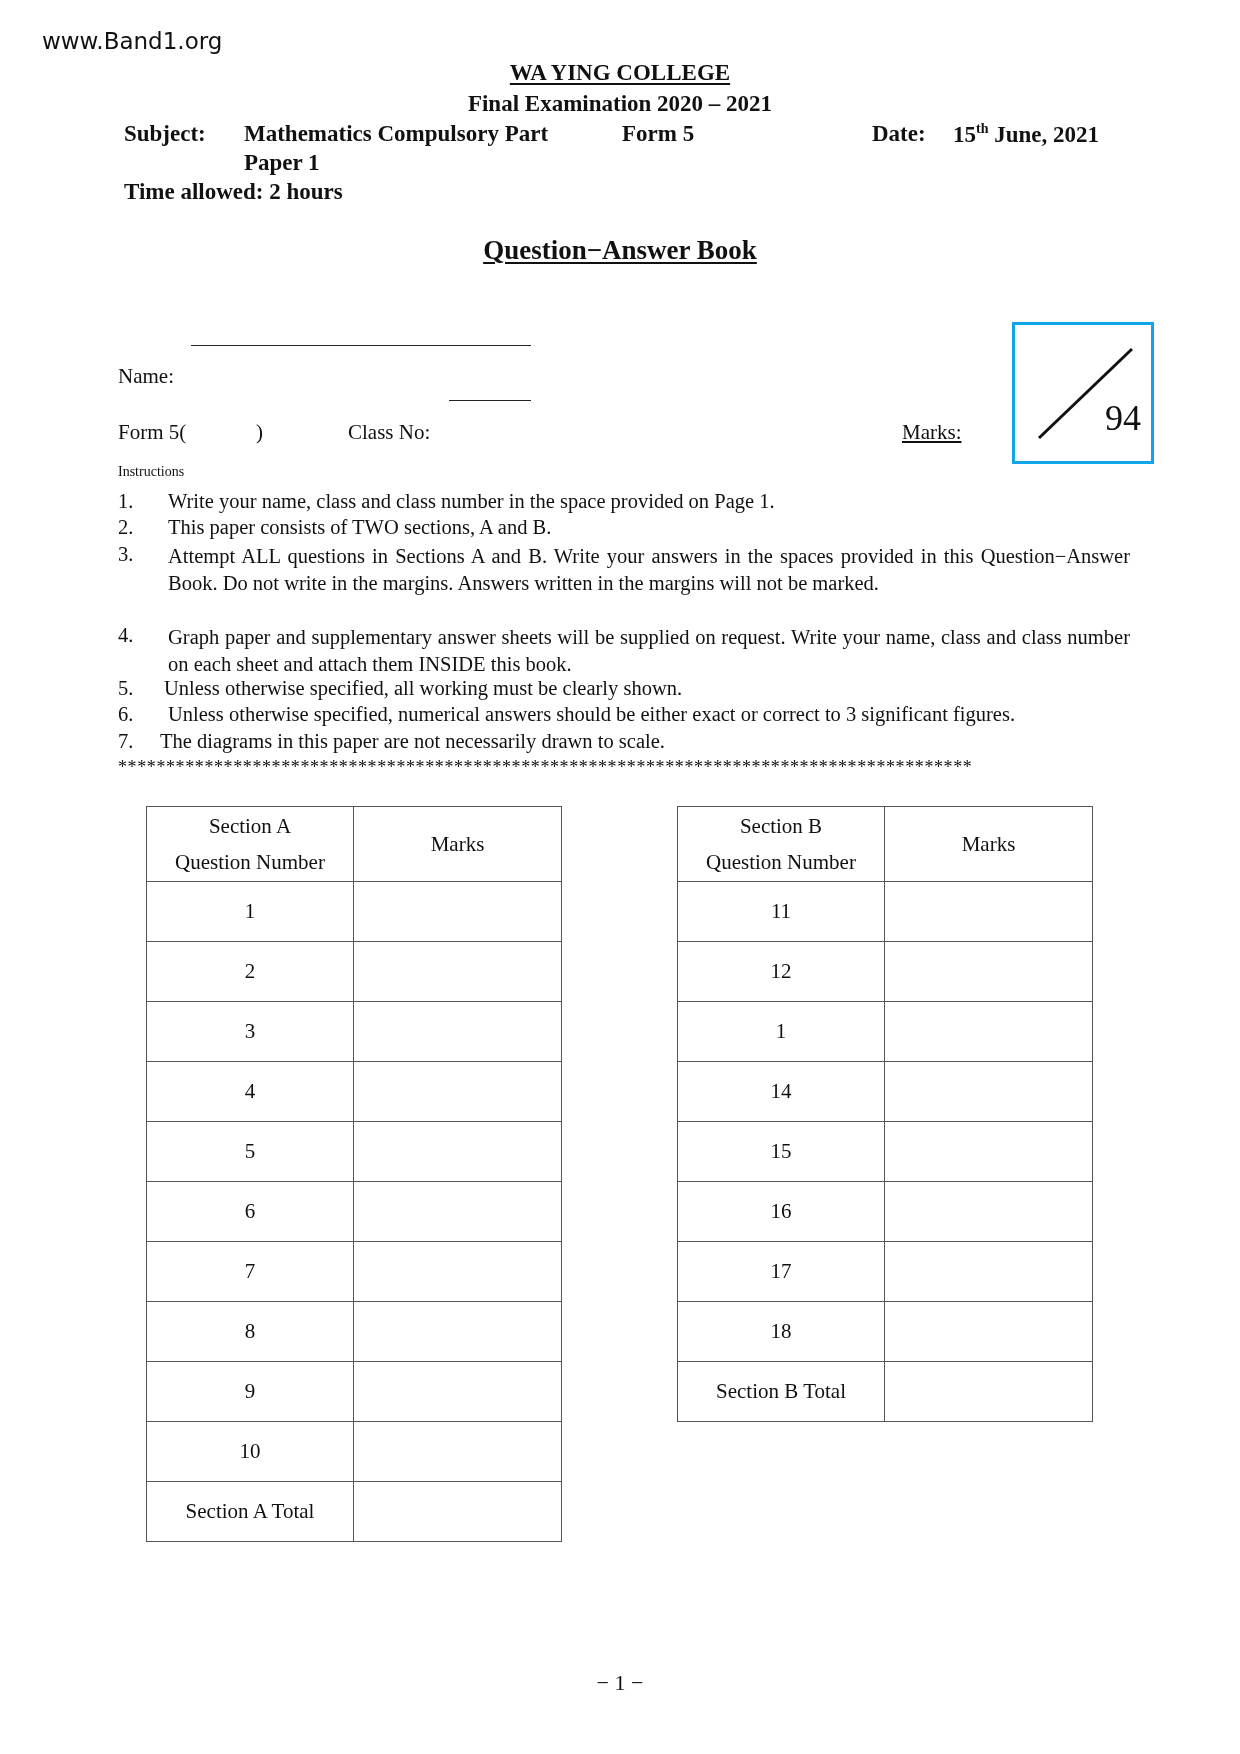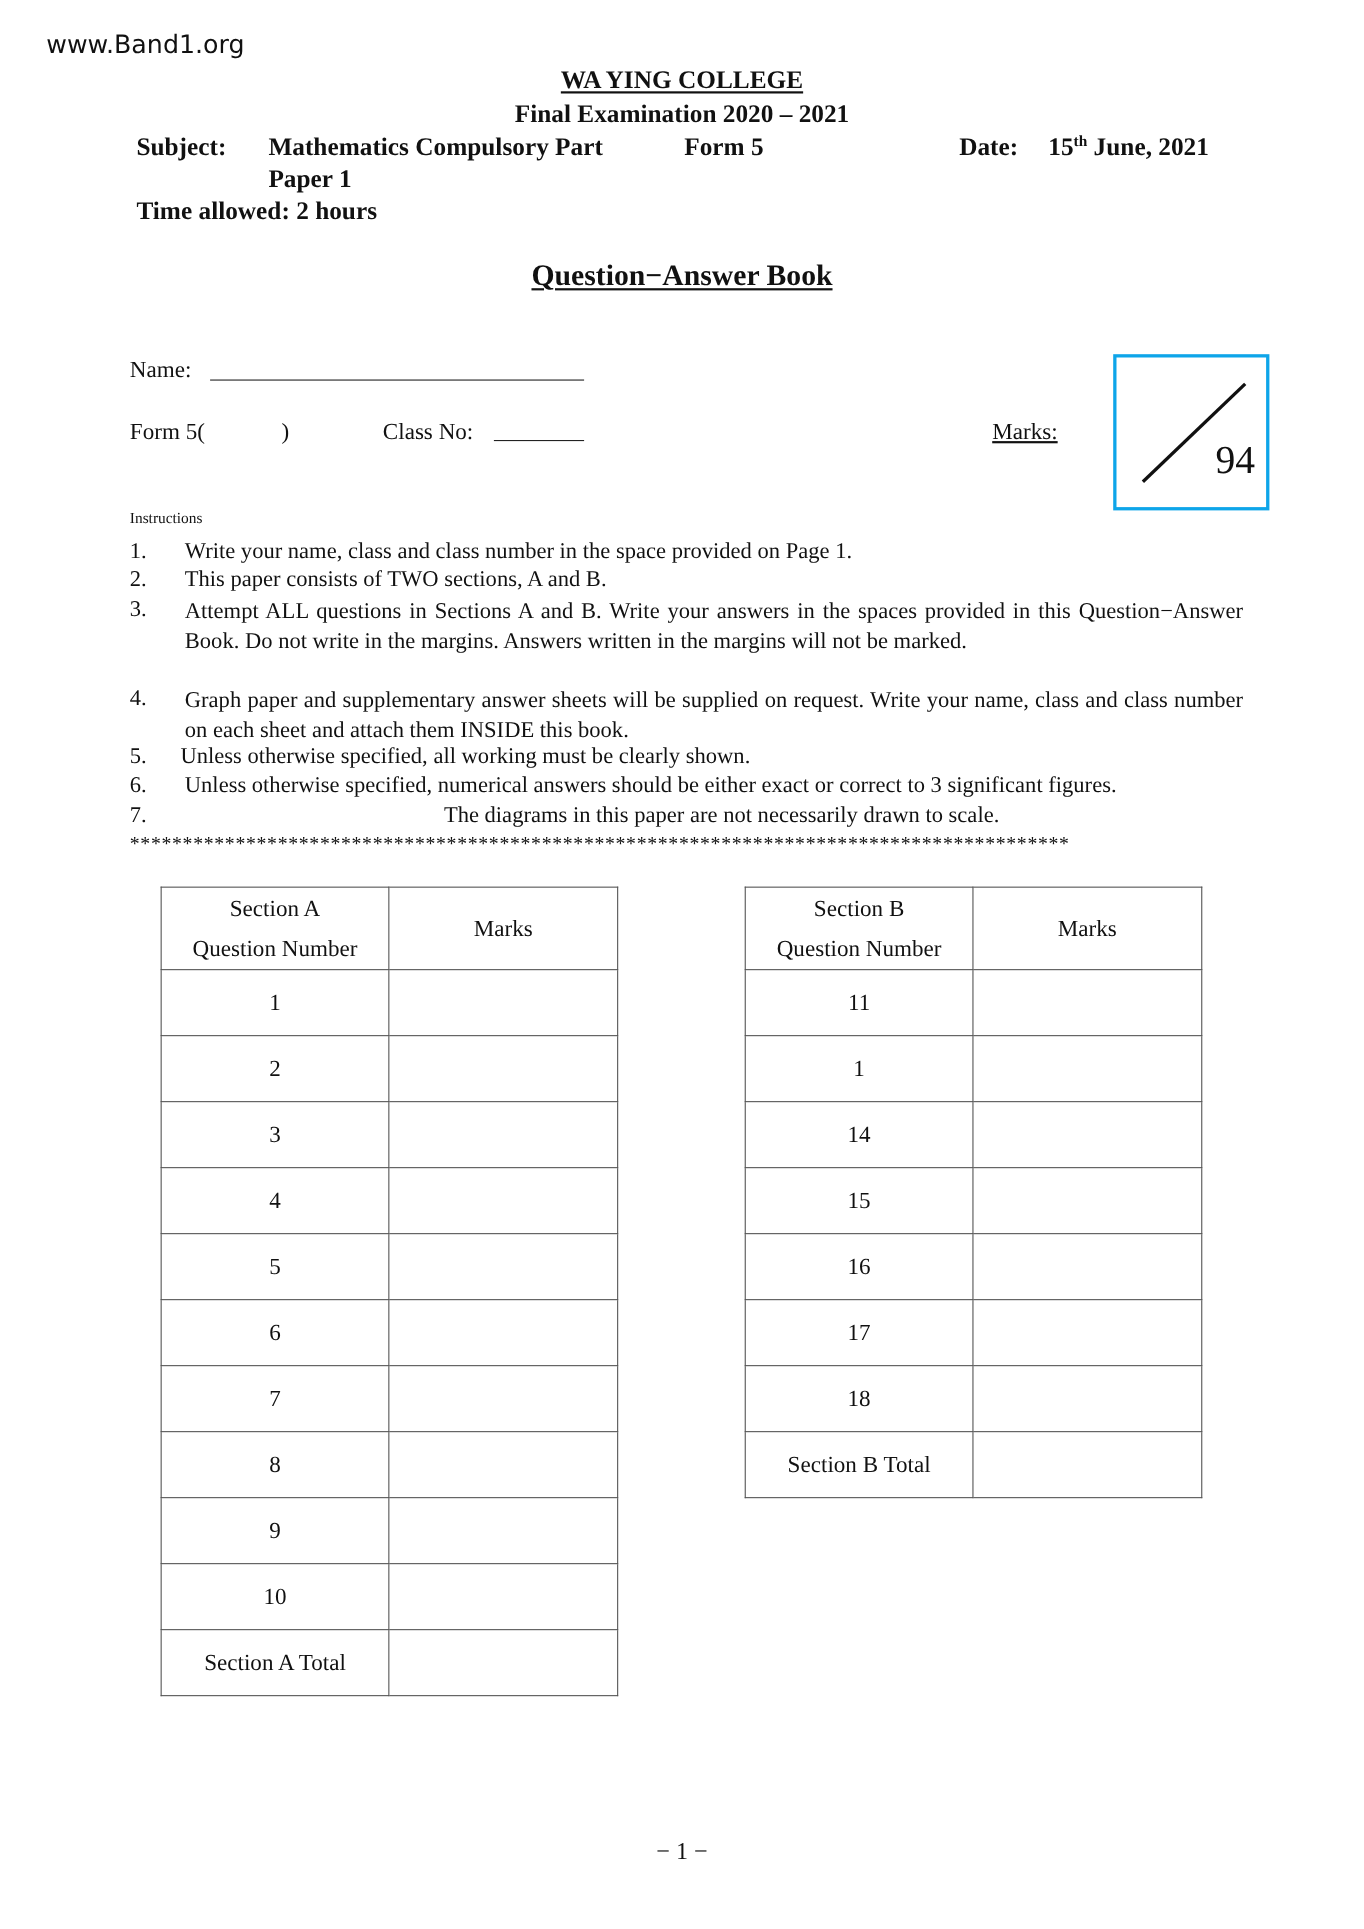--- a/index.html
+++ b/index.html
@@ -2,21 +2,21 @@
 <html><head>
 <meta charset="utf-8">
 <style>
   html, body { margin: 0; padding: 0; background: #ffffff; }
   body { width: 1240px; height: 1754px; position: relative; overflow: hidden; color: #111; font-family: "Liberation Serif", "DejaVu Serif", serif; }
   .abs { position: absolute; white-space: nowrap; }
   .watermark { left: 42px; top: 28px; font-family: "DejaVu Sans", "Liberation Sans", sans-serif; font-size: 23px; color: #111; }
   .hdr { font-size: 23px; font-weight: bold; }
   .center-line { left: 0; width: 1240px; text-align: center; }
   .u { text-decoration: underline; text-decoration-thickness: 2px; text-underline-offset: 3px; }
-  .body-text { font-size: 21px; }
+  .body-text { font-size: 21px; margin-top: 40px; }
   .uline { position: absolute; border-bottom: 1.5px solid #222; }
   .marks-box { position: absolute; left: 1012px; top: 322px; width: 136px; height: 136px; border: 3px solid #0ea5e9; }
   .marks-box svg { position: absolute; left: 0; top: 0; }
   .marks-total { position: absolute; right: 10px; bottom: 22px; font-size: 36px; }
   .instr { left: 118px; font-size: 14px; }
   .num { position: absolute; left: 118px; font-size: 20.5px; }
   .itext { position: absolute; left: 168px; width: 962px; font-size: 20.5px; text-align: justify; }
   table.qa { position: absolute; border-collapse: collapse; font-size: 21px; }
   table.qa td { border: 1.5px solid #555; text-align: center; vertical-align: middle; padding: 0; }
   table.qa td.q { width: 206px; }
@@ -75,21 +75,21 @@
 <div class="num" style="top:624px;">4.</div>
 <div class="itext" style="top:624px; line-height:27px; white-space:normal;">Graph paper and supplementary answer sheets will be supplied on request.   Write your name, class and class number on each sheet and attach them INSIDE this book.</div>
 
 <div class="num" style="top:677px;">5.</div>
 <div class="itext" style="top:677px; left:164px; text-align:left;">Unless otherwise specified, all working must be clearly shown.</div>
 
 <div class="num" style="top:703px;">6.</div>
 <div class="itext" style="top:703px; text-align:left;">Unless otherwise specified, numerical answers should be either exact or correct to 3 significant figures.</div>
 
 <div class="num" style="top:730px;">7.</div>
-<div class="itext" style="top:730px; left:175px; text-align:center;">The diagrams in this paper are not necessarily drawn to scale.</div>
+<div class="itext" style="top:730px; left:160px; text-align:left;">The diagrams in this paper are not necessarily drawn to scale.</div>
 
 <div class="abs" style="left:118px; top:757px; font-size:18px; letter-spacing:0.6px; width:1010px; overflow:hidden;">*****************************************************************************************</div>
 
 <table class="qa" style="left:146px; top:806px;">
   <tbody>
       <tr class="head">
     <td class="q"><span>Section A</span><br><span>Question Number</span></td>
     <td class="m">Marks</td>
   </tr>
   <tr class="row">
@@ -143,20 +143,24 @@
   <tbody>
       <tr class="head">
     <td class="q"><span>Section B</span><br><span>Question Number</span></td>
     <td class="m">Marks</td>
   </tr>
   <tr class="row">
         <td class="q">11</td>
         <td class="m"></td>
       </tr>
   <tr class="row">
+        <td class="q">12</td>
+        <td class="m"></td>
+      </tr>
+  <tr class="row">
         <td class="q">1</td>
         <td class="m"></td>
       </tr>
   <tr class="row">
         <td class="q">14</td>
         <td class="m"></td>
       </tr>
   <tr class="row">
         <td class="q">15</td>
         <td class="m"></td>

